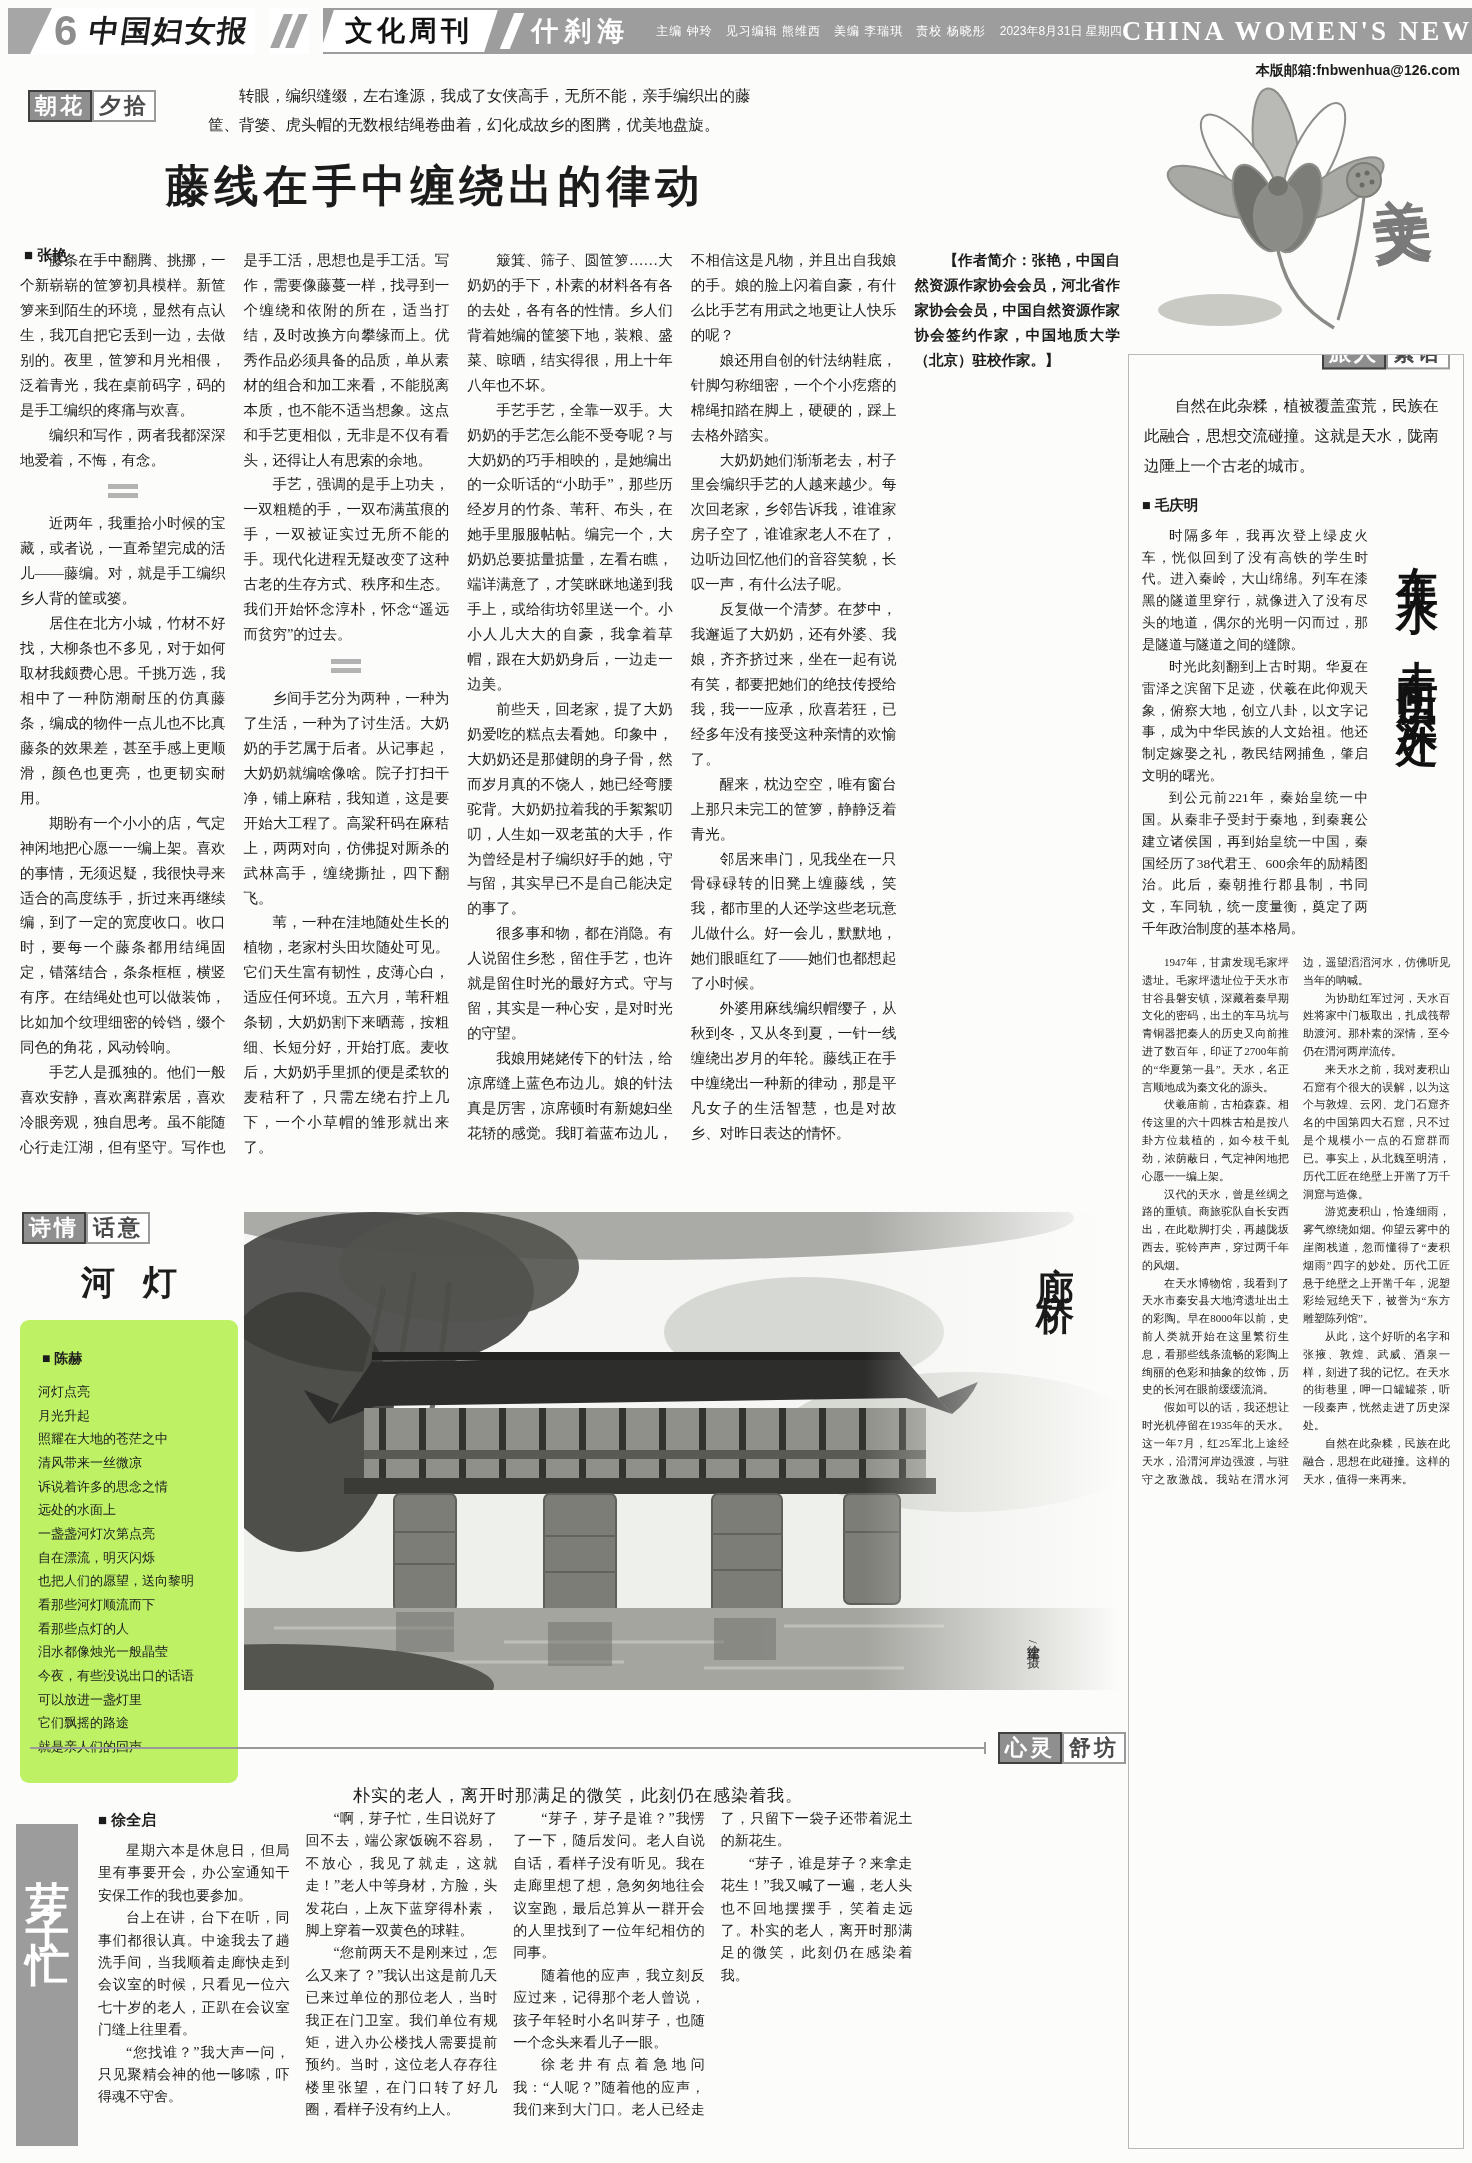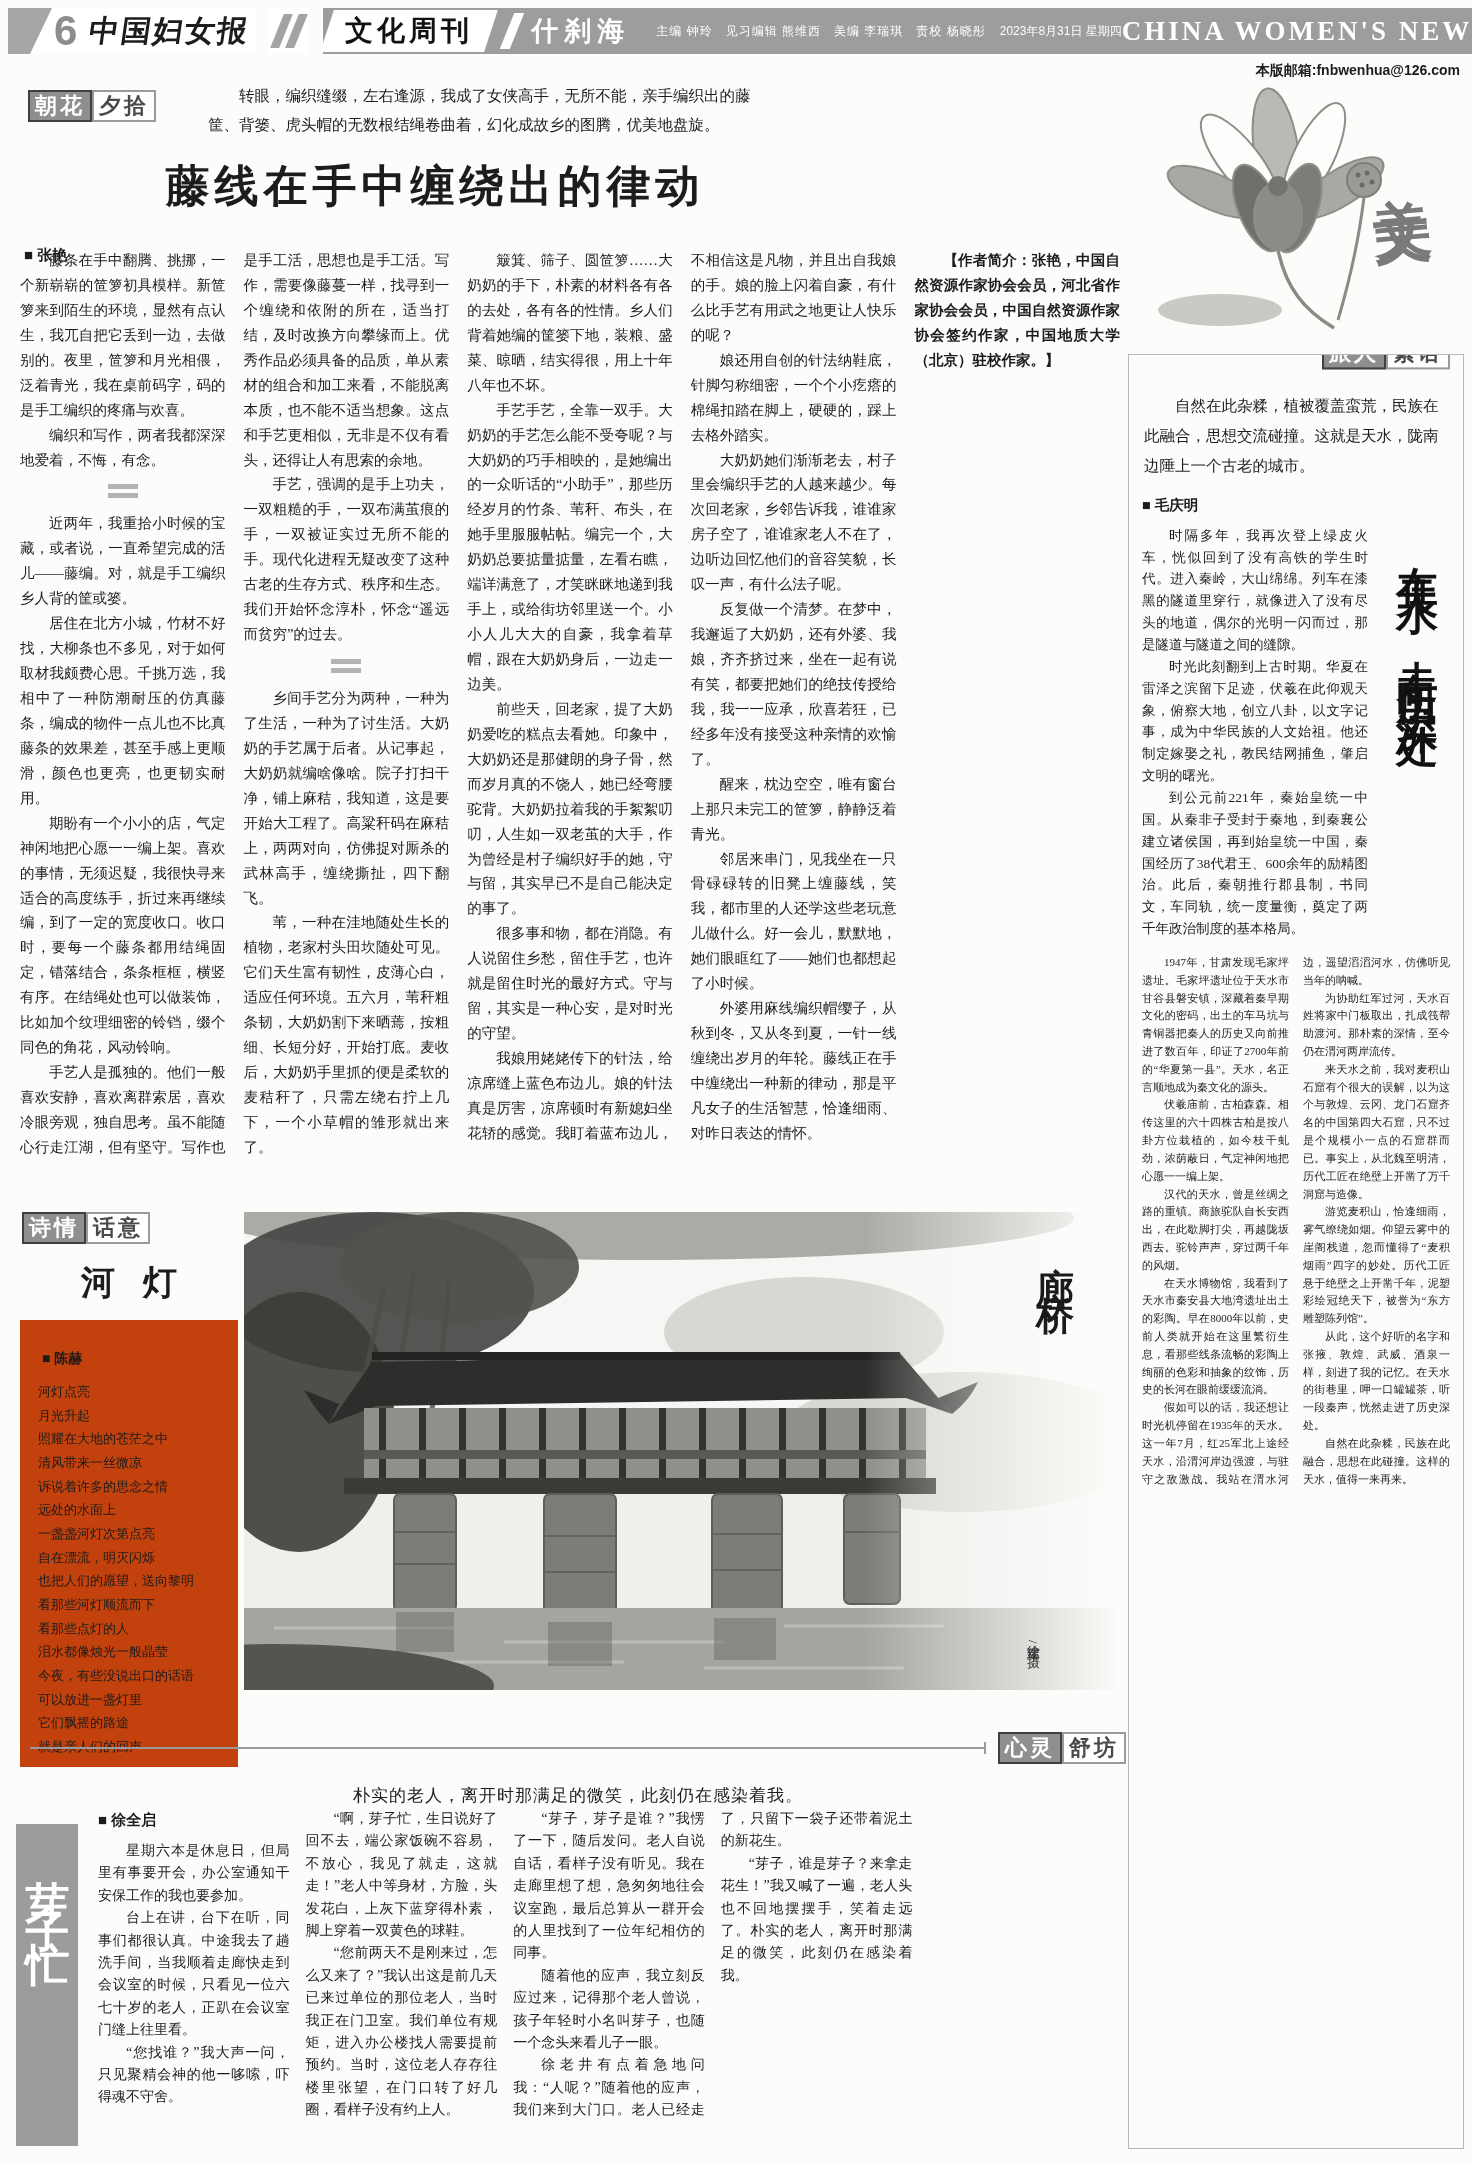--- a/index.html
+++ b/index.html
@@ -43,21 +43,21 @@
                 font-size:14.5px;line-height:1.72;text-align:justify;overflow:hidden;}
   .feature-body p{text-indent:2em;}
   .feature-body p:last-child{font-weight:bold;}
   .para-divider{width:30px;height:5px;background:#b3b3b3;box-shadow:0 9px 0 #b3b3b3;margin:12px auto 22px;}
 
   
   .middle{position:absolute;left:20px;top:1212px;width:1100px;height:478px;display:flex;}
   .poem-col{width:218px;flex:none;}
   .poem-label{margin-left:2px;}
   .poem-title{font-size:34px;font-weight:900;letter-spacing:28px;text-align:center;margin:16px 0 14px;text-indent:28px;}
-  .poem-box{background:#c2410c;padding:16px 18px 8px;}
+  .poem-box{background:#bef264;padding:16px 18px 24px;border-radius:9px;}
   .poem-author{font-weight:bold;font-size:14px;font-family:"Liberation Sans",sans-serif;margin-bottom:12px;}
   .poem-line{font-size:13px;line-height:1.82;text-indent:0;}
   .photo-wrap{position:relative;flex:1;margin-left:6px;}
   .photo-wrap svg{position:absolute;inset:0;width:100%;height:100%;}
   .photo-caption{position:absolute;top:24px;right:40px;writing-mode:vertical-rl;
                  font-size:38px;font-weight:900;letter-spacing:30px;color:#1a1a1a;}
   .photo-credit{position:absolute;bottom:42px;right:78px;writing-mode:vertical-rl;
                 font-size:13px;color:#333;letter-spacing:2px;}
 
   
@@ -146,21 +146,21 @@
       <p>簸箕、筛子、圆笸箩……大奶奶的手下，朴素的材料各有各的去处，各有各的性情。乡人们背着她编的筐篓下地，装粮、盛菜、晾晒，结实得很，用上十年八年也不坏。</p>
       <p>手艺手艺，全靠一双手。大奶奶的手艺怎么能不受夸呢？与大奶奶的巧手相映的，是她编出的一众听话的“小助手”，那些历经岁月的竹条、苇秆、布头，在她手里服服帖帖。编完一个，大奶奶总要掂量掂量，左看右瞧，端详满意了，才笑眯眯地递到我手上，或给街坊邻里送一个。小小人儿大大的自豪，我拿着草帽，跟在大奶奶身后，一边走一边美。</p>
       <p>前些天，回老家，提了大奶奶爱吃的糕点去看她。印象中，大奶奶还是那健朗的身子骨，然而岁月真的不饶人，她已经弯腰驼背。大奶奶拉着我的手絮絮叨叨，人生如一双老茧的大手，作为曾经是村子编织好手的她，守与留，其实早已不是自己能决定的事了。</p>
       <p>很多事和物，都在消隐。有人说留住乡愁，留住手艺，也许就是留住时光的最好方式。守与留，其实是一种心安，是对时光的守望。</p>
       <p>我娘用姥姥传下的针法，给凉席缝上蓝色布边儿。娘的针法真是厉害，凉席顿时有新媳妇坐花轿的感觉。我盯着蓝布边儿，不相信这是凡物，并且出自我娘的手。娘的脸上闪着自豪，有什么比手艺有用武之地更让人快乐的呢？</p>
       <p>娘还用自创的针法纳鞋底，针脚匀称细密，一个个小疙瘩的棉绳扣踏在脚上，硬硬的，踩上去格外踏实。</p>
       <p>大奶奶她们渐渐老去，村子里会编织手艺的人越来越少。每次回老家，乡邻告诉我，谁谁家房子空了，谁谁家老人不在了，边听边回忆他们的音容笑貌，长叹一声，有什么法子呢。</p>
       <p>反复做一个清梦。在梦中，我邂逅了大奶奶，还有外婆、我娘，齐齐挤过来，坐在一起有说有笑，都要把她们的绝技传授给我，我一一应承，欣喜若狂，已经多年没有接受这种亲情的欢愉了。</p>
       <p>醒来，枕边空空，唯有窗台上那只未完工的笸箩，静静泛着青光。</p>
       <p>邻居来串门，见我坐在一只骨碌碌转的旧凳上缠藤线，笑我，都市里的人还学这些老玩意儿做什么。好一会儿，默默地，她们眼眶红了——她们也都想起了小时候。</p>
-      <p>外婆用麻线编织帽缨子，从秋到冬，又从冬到夏，一针一线缠绕出岁月的年轮。藤线正在手中缠绕出一种新的律动，那是平凡女子的生活智慧，恰逢细雨、对昨日表达的情怀。</p>
+      <p>外婆用麻线编织帽缨子，从秋到冬，又从冬到夏，一针一线缠绕出岁月的年轮。藤线正在手中缠绕出一种新的律动，那是平凡女子的生活智慧，也是对故乡、对昨日表达的情怀。</p>
       <p>【作者简介：张艳，中国自然资源作家协会会员，河北省作家协会会员，中国自然资源作家协会签约作家，中国地质大学（北京）驻校作家。】</p>
     </div>
 
   <section class="middle">
     <div class="poem-col">
       <div class="poem-label">
         <span class="lb lb-solid">诗情</span><span class="lb lb-outline">话意</span>
       </div>
       <h2 class="poem-title">河灯</h2>
       <div class="poem-box">

